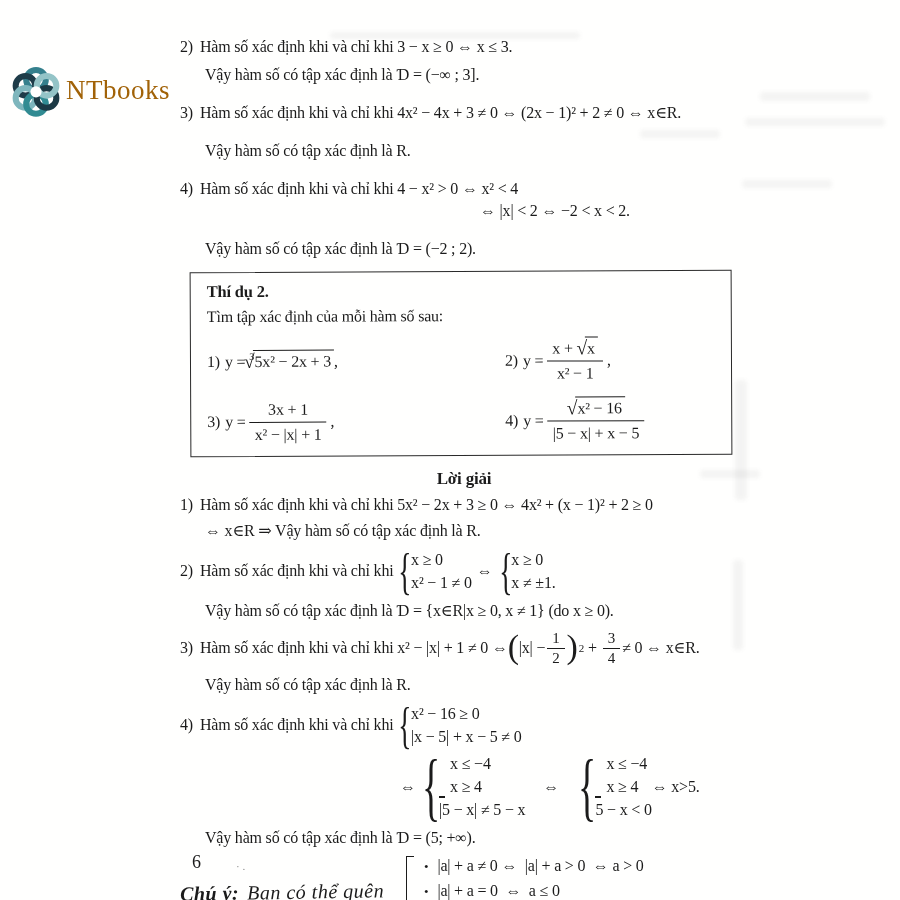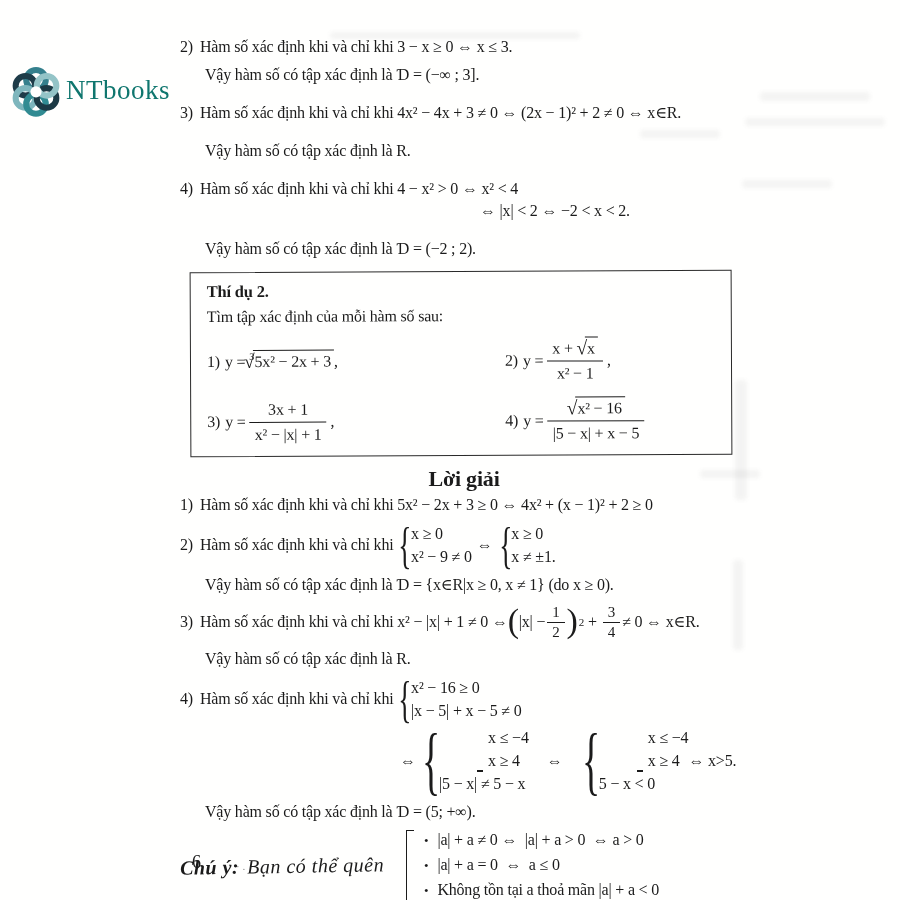--- a/index.html
+++ b/index.html
@@ -3,21 +3,21 @@
 <meta charset="utf-8">
 <style>
   * { margin:0; padding:0; box-sizing:border-box; }
   html,body { width:900px; height:900px; }
   body { font-family:"Liberation Serif","DejaVu Serif",serif; background:#ffffff; color:#1b1b1b; }
   .sheet { position:relative; width:900px; height:900px; background:#fffffe; overflow:hidden; }
 
   
   .logo { position:absolute; left:8px; top:60px; display:flex; align-items:center; }
   .logo svg { display:block; }
-  .logo-text { font-size:27px; color:#0f766e; letter-spacing:0.5px; margin-left:2px; font-weight:500; }
+  .logo-text { font-size:27px; color:#a16207; letter-spacing:0.5px; margin-left:2px; font-weight:500; }
 
   
   .col { position:absolute; left:180px; top:36px; width:568px; font-size:16px; line-height:22px; letter-spacing:-0.2px; }
   .line { white-space:nowrap; }
   .lbl { display:inline-block; margin-right:7px; }
   .indent { padding-left:25px; }
   .cont-right { margin-left:300px; }
   .mt2 { margin-top:16px; } .mt4 { margin-top:4px; } .mt6 { margin-top:6px; }
 
   
@@ -35,21 +35,21 @@
   .frs { font-size:15px; line-height:17px; margin:0 2px; }
   .sq { white-space:nowrap; }
   .sq .sg { font-size:1.22em; position:relative; top:1px; }
   .sq .ar { display:inline-block; border-top:1.3px solid #1b1b1b; padding:0 3px 0 2px; margin-left:-2px; }
   .ridx { display:inline-block; font-size:10px; position:relative; top:-7px; margin-right:-10px; z-index:2; }
   .cs { display:inline-flex; align-items:center; vertical-align:middle; }
   .cs .br { display:inline-block; font-size:50px; line-height:0.9; font-weight:300; transform:scaleX(0.55); margin:0 -6px 0 -4px; }
   .cs .br3 { display:inline-block; font-size:76px; line-height:0.9; font-weight:300; transform:scaleX(0.5); margin:0 -10px 0 -8px; }
   .rows { display:inline-flex; flex-direction:column; text-align:left; }
   .row { display:block; line-height:23px; white-space:nowrap; }
-  .alt { display:inline-flex; align-items:flex-end;margin-left:38px; }
+  .alt { display:inline-flex; align-items:flex-end; }
   .sb { width:6px; border:1.5px solid #1b1b1b; border-right:none; margin-right:5px; }
   .iff { margin:0 5px; }
   .mrow { display:flex; align-items:center; white-space:nowrap; }
   .bp { font-size:34px; font-weight:300; line-height:0; vertical-align:middle; position:relative; top:-1px; }
   .sup2 { font-size:11px; vertical-align:13px; margin-left:1px; }
 
   
   .note { display:flex; align-items:center; margin-top:6px; }
   .hand { font-style:italic; font-size:20px; letter-spacing:0.5px; transform:rotate(-1deg); white-space:nowrap; }
   .hand .hl { font-weight:bold; margin-right:8px; }
@@ -147,34 +147,35 @@
           <span>y =</span>
           <span class="fr">
             <span class="nu"><span class="sq"><span class="sg">√</span><span class="ar">x² − 16</span></span></span>
             <span class="de">|5 − x| + x − 5</span>
           </span>
         </div>
 
       </div>
     </div>
 
-    <div class="line" style="text-align:center; font-weight:bold; font-size:22px; margin-top:12px;">Lời giải</div>
+    <div class="line" style="text-align:center; font-weight:bold; font-size:17px; margin-top:12px;">Lời giải</div>
 
     <div class="line mt4">
       <span class="lbl">1)</span><span>Hàm số xác định khi và chỉ khi 5x² − 2x + 3 ≥ 0 ⇔ 4x² + (x − 1)² + 2 ≥ 0</span>
     </div>
+    <div class="line indent mt4">⇔ x∈R ⇒ Vậy hàm số có tập xác định là R.</div>
 
     <div class="mrow mt6">
       <span class="lbl">2)</span>
       <span>Hàm số xác định khi và chỉ khi</span>&nbsp;
       <span class="cs">
         <span class="br">{</span>
         <span class="rows">
           <span class="row">x ≥ 0</span>
-          <span class="row">x² − 9 ≠ 0</span>
+          <span class="row">x² − 1 ≠ 0</span>
         </span>
       </span>
       <span class="iff">⇔</span>
       <span class="cs">
         <span class="br">{</span>
         <span class="rows">
           <span class="row">x ≥ 0</span>
           <span class="row">x ≠ ±1</span>
         </span>
       </span>

